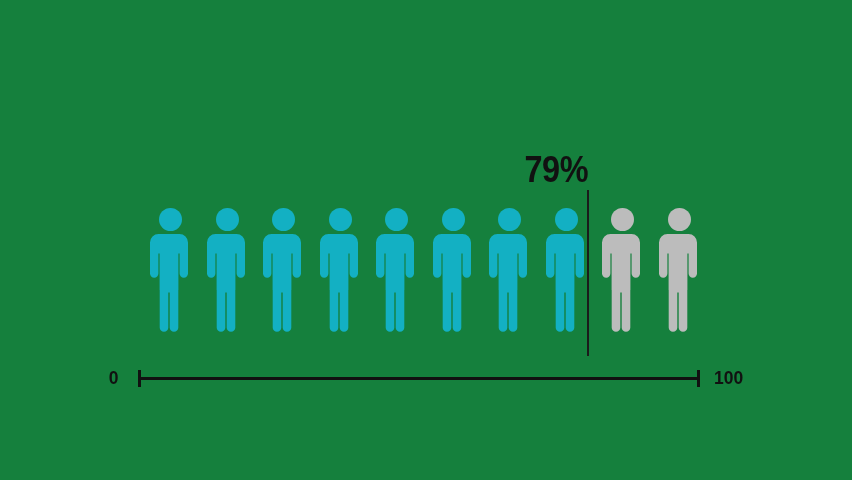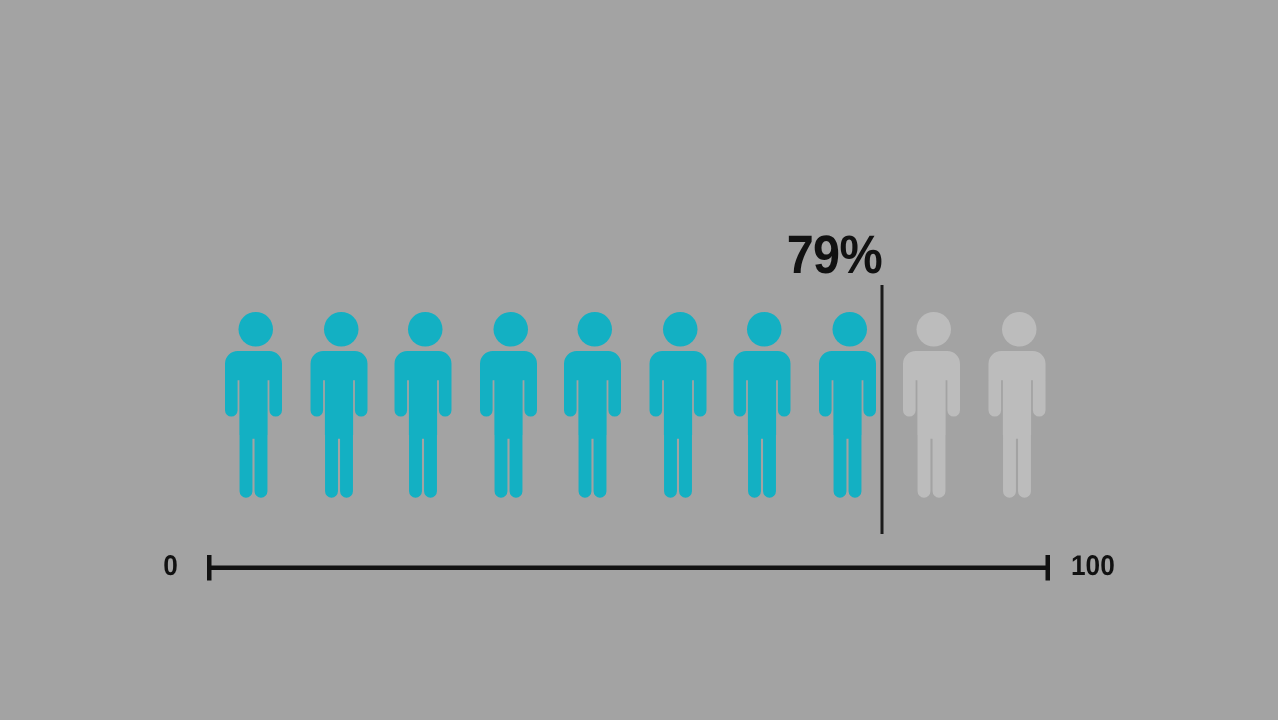--- a/index.html
+++ b/index.html
@@ -7,21 +7,21 @@
     padding: 0;
     background: #ffffff;
   }
   body {
     font-family: "Liberation Sans", sans-serif;
   }
   #stage {
     position: relative;
     width: 852px;
     height: 480px;
-    background: #a3a3a3;
+    background: #15803d;
     overflow: hidden;
   }
 
   
   #pictogram-row {
     position: absolute;
     left: 148px;
     top: 207px;
     width: 552px;
     height: 126px;

